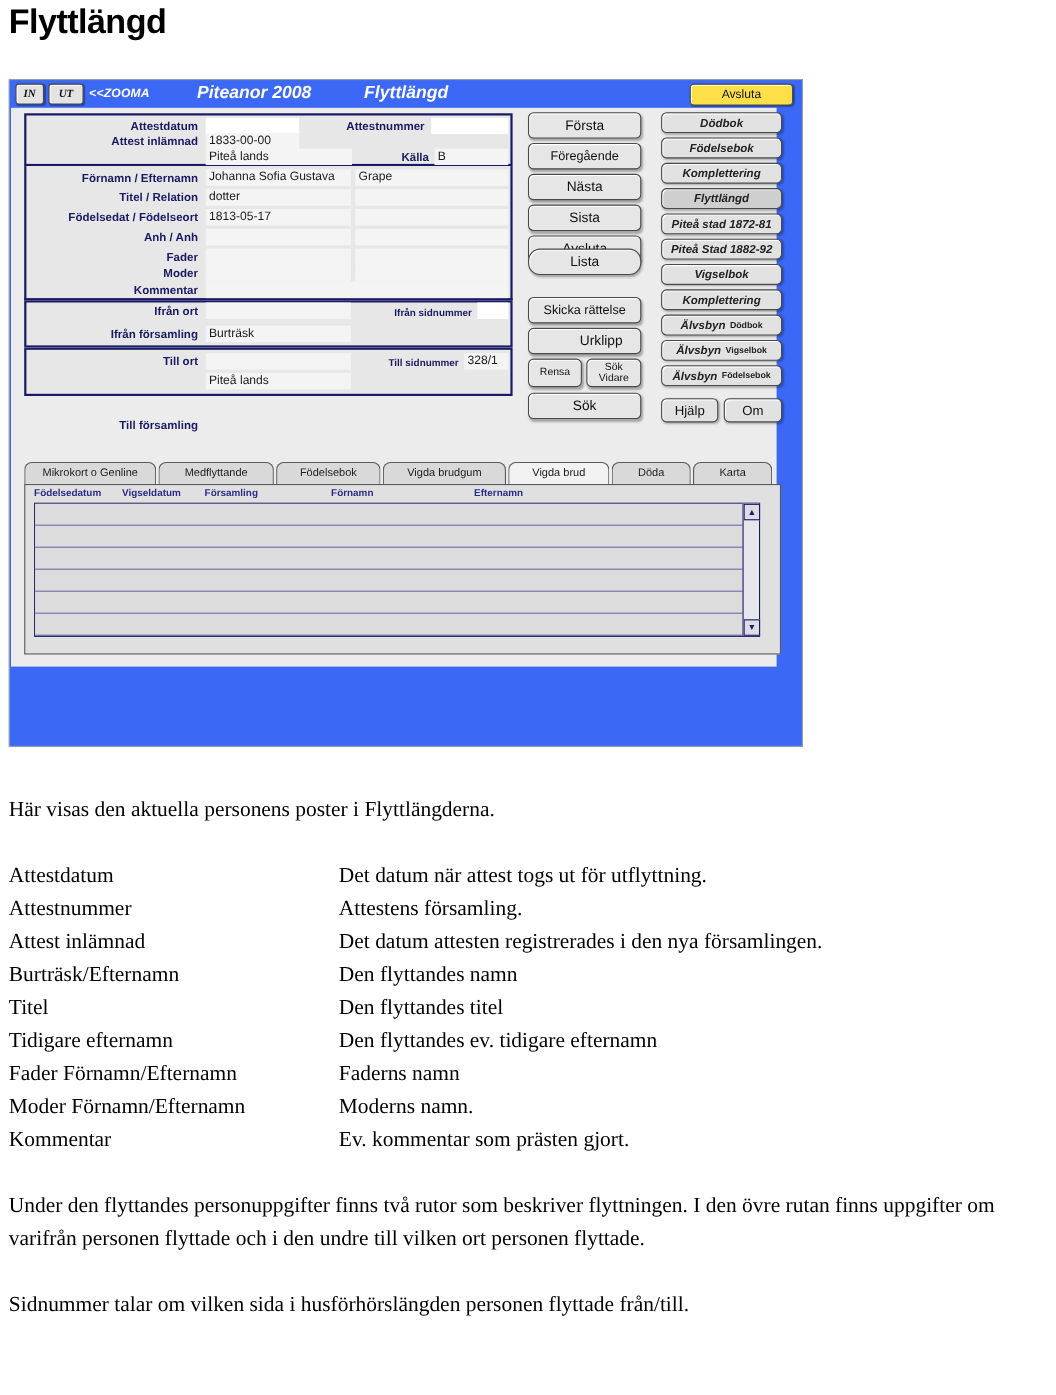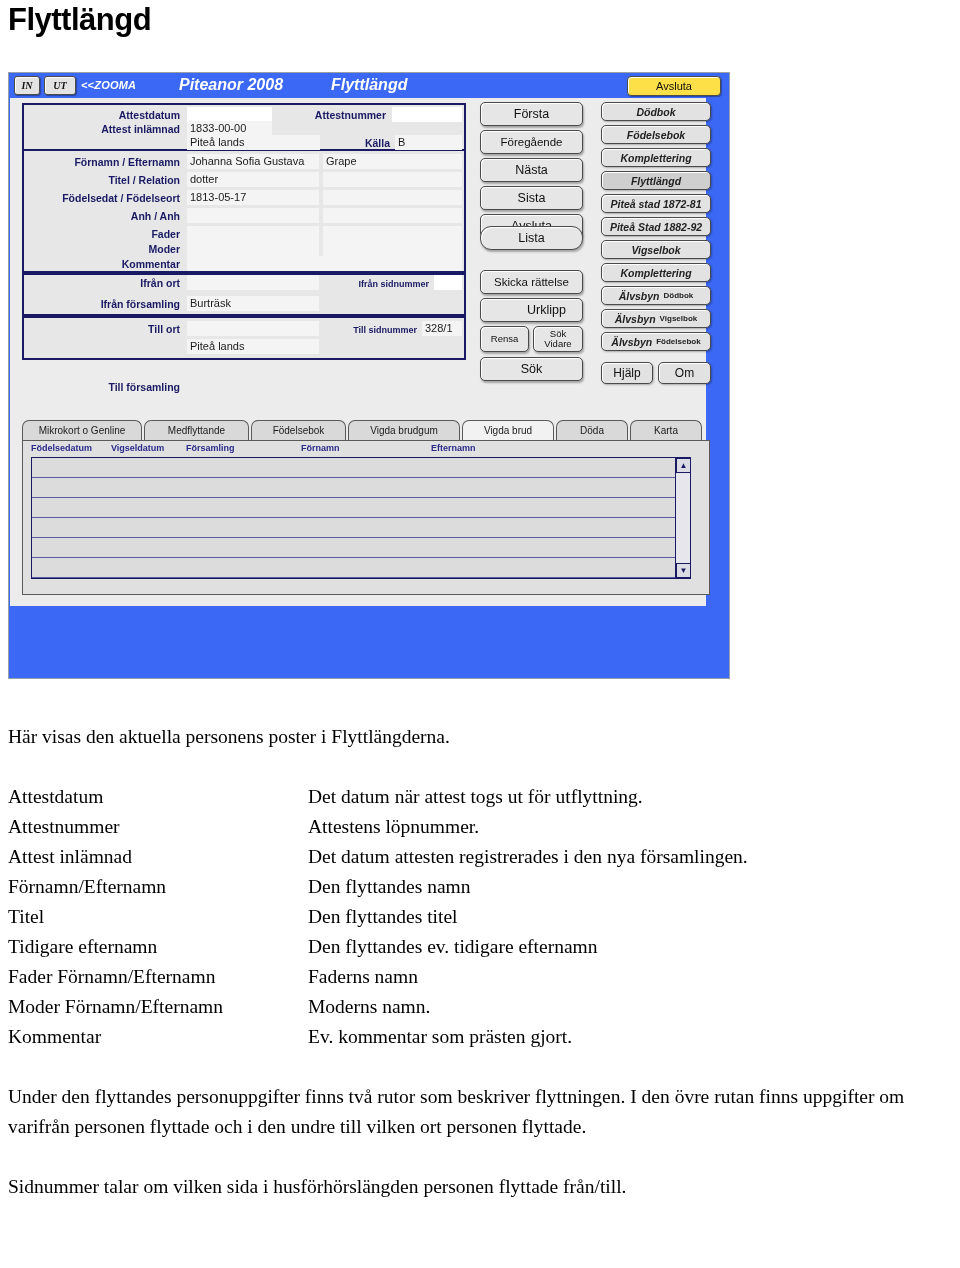--- a/index.html
+++ b/index.html
@@ -491,28 +491,28 @@
 
   <div id="intro-line">Här visas den aktuella personens poster i Flyttlängderna.</div>
 
   <div>
     <div class="def-row">
       <div class="def-term">Attestdatum</div>
       <div class="def-desc">Det datum när attest togs ut för utflyttning.</div>
     </div>
     <div class="def-row">
       <div class="def-term">Attestnummer</div>
-      <div class="def-desc">Attestens löpnummer.</div>
+      <div class="def-desc">Attestens församling.</div>
     </div>
     <div class="def-row">
       <div class="def-term">Attest inlämnad</div>
       <div class="def-desc">Det datum attesten registrerades i den nya församlingen.</div>
     </div>
     <div class="def-row">
-      <div class="def-term">Förnamn/Efternamn</div>
+      <div class="def-term">Burträsk/Efternamn</div>
       <div class="def-desc">Den flyttandes namn</div>
     </div>
     <div class="def-row">
       <div class="def-term">Titel</div>
       <div class="def-desc">Den flyttandes titel</div>
     </div>
     <div class="def-row">
       <div class="def-term">Tidigare efternamn</div>
       <div class="def-desc">Den flyttandes ev. tidigare efternamn</div>
     </div>

